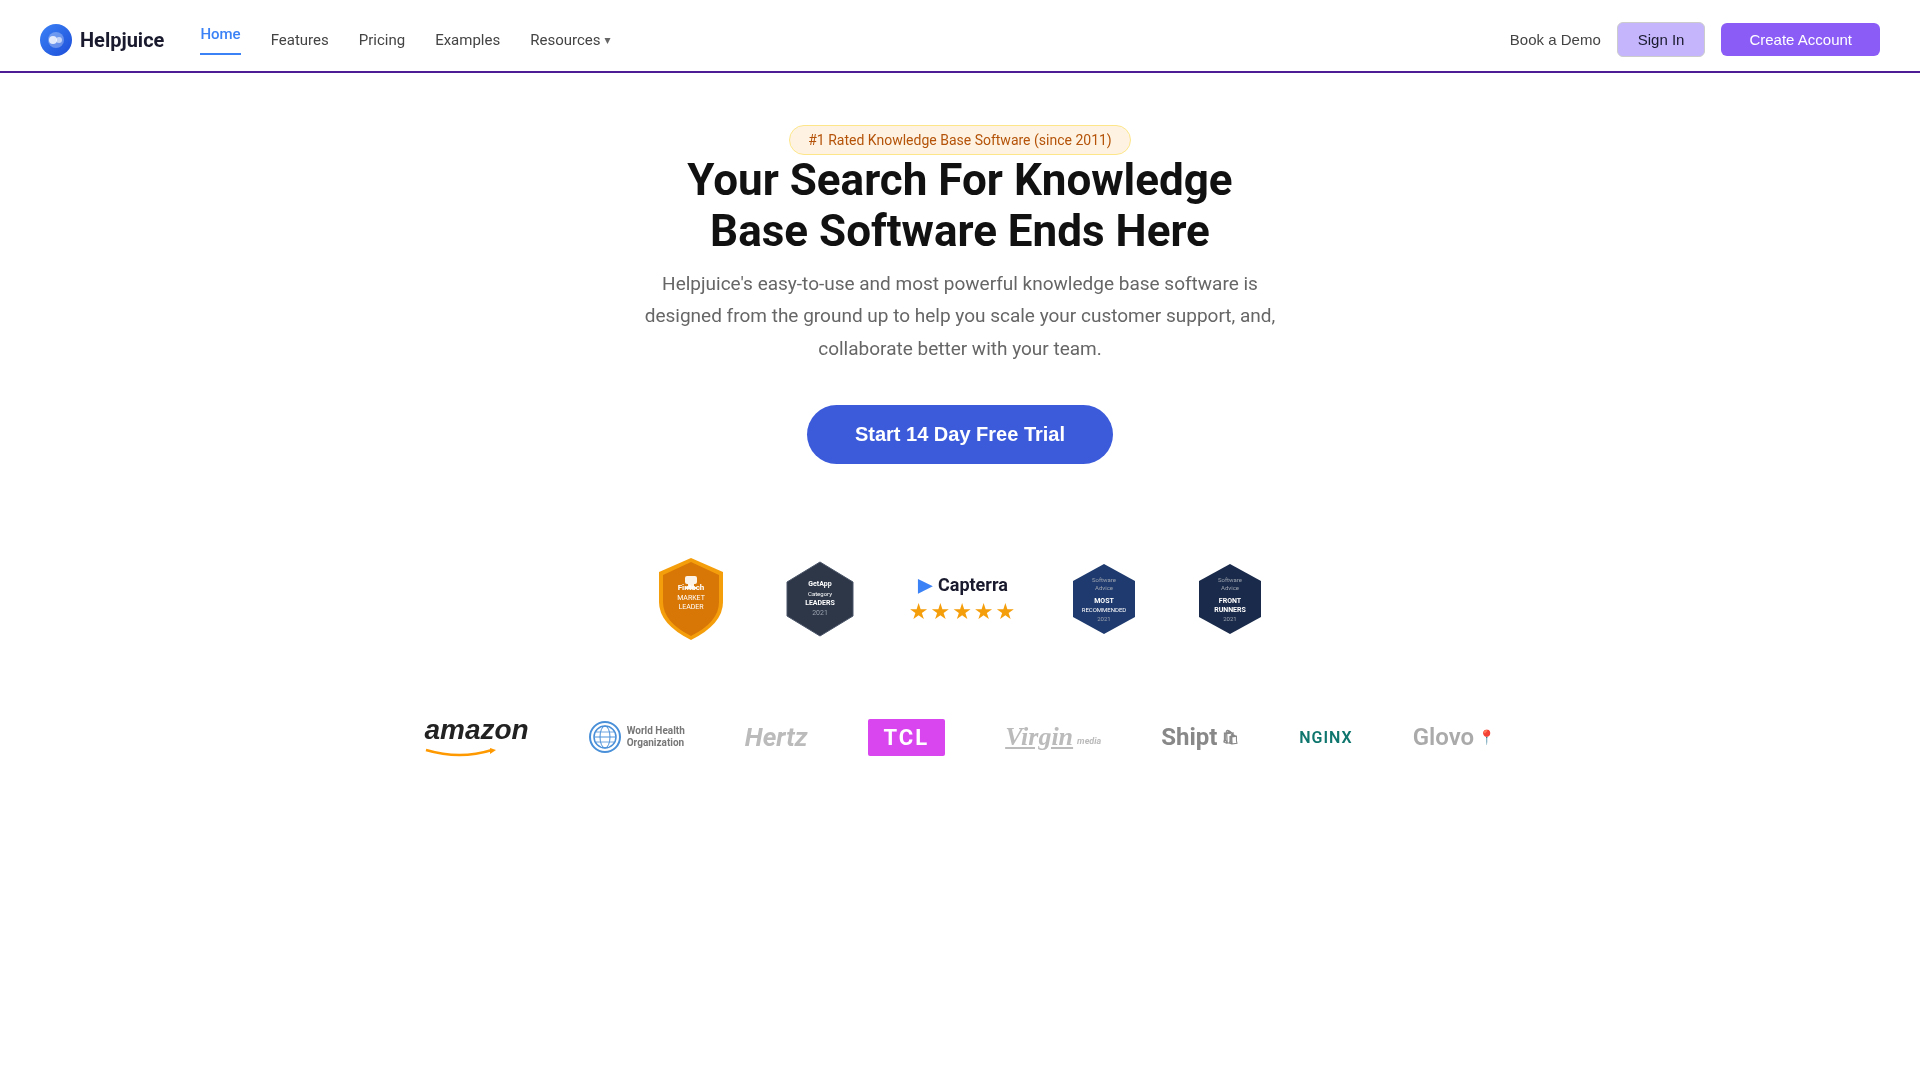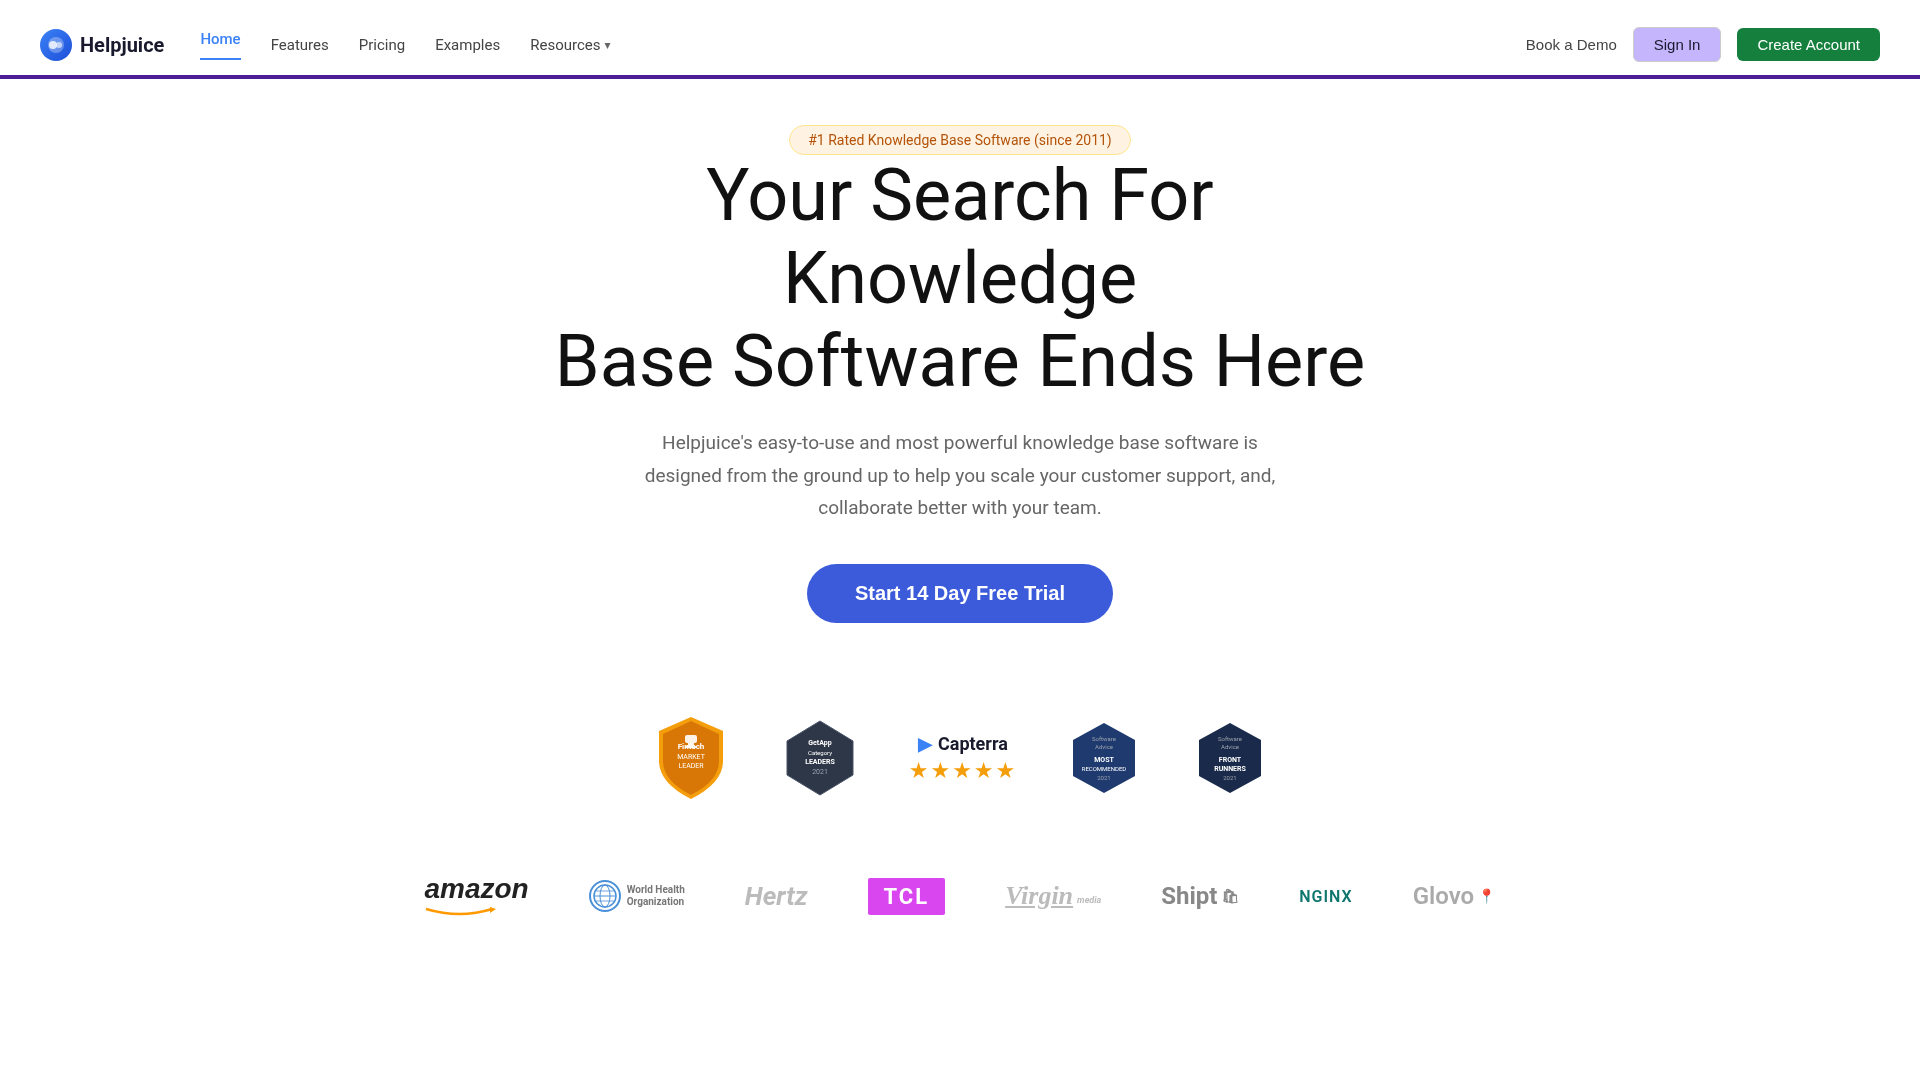--- a/index.html
+++ b/index.html
@@ -1,22 +1,22 @@
 <!DOCTYPE html>
 <html><head>
   <meta charset="utf-8">
   <style>
     * { margin: 0; padding: 0; box-sizing: border-box; }
     body { font-family: -apple-system, BlinkMacSystemFont, 'Segoe UI', Roboto, sans-serif; background: #fff; color: #1a1a2e; }
 
     
     nav {
       display: flex; align-items: center; justify-content: space-between;
-      padding: 0 40px; height: 65px; border-bottom: 4px solid #4c1d95;
-      position: sticky; top: 14px; background: #fff; z-index: 100;
+      padding: 0 40px; height: 65px; border-bottom: 2px solid #4c1d95;
+      position: sticky; top: 8px; background: #fff; z-index: 100;
     }
     .nav-left { display: flex; align-items: center; gap: 36px; }
     .nav-logo { display: flex; align-items: center; gap: 8px; text-decoration: none; }
     .nav-logo-icon {
       width: 32px; height: 32px; border-radius: 50%;
       background: linear-gradient(135deg, #3b82f6, #1d4ed8);
       display: flex; align-items: center; justify-content: center;
       color: #fff; font-size: 13px; font-weight: bold;
     }
     .nav-logo-text { font-size: 20px; font-weight: 700; color: #1a1a2e; }
@@ -27,36 +27,36 @@
     .nav-right { display: flex; align-items: center; gap: 16px; }
     .btn-book { font-size: 15px; color: #444; cursor: pointer; background: none; border: none; }
     .btn-signin {
       font-size: 15px; color: #1a1a2e; cursor: pointer;
       border: 1.5px solid #ccc; border-radius: 6px;
       padding: 8px 20px; background: #c4b5fd;
     }
     .btn-create {
       font-size: 15px; color: #fff; cursor: pointer;
       border: none; border-radius: 6px;
-      padding: 8px 20px; background: #15803d;
+      padding: 8px 28px; background: #8b5cf6;
     }
 
     
     .hero {
       text-align: center; padding: 60px 20px 40px;
       max-width: 900px; margin: 0 auto;
     }
     .hero-badge {
       display: inline-block; background: #fef3e2; color: #b45309;
       border-radius: 20px; padding: 6px 18px; font-size: 14px;
       border: 1px solid #fde68a;
     }
     .hero-title {
-      font-size: 72px; font-weight: 400; line-height: 1.15;
-      color: #111; margin-bottom: 24px;
+      font-size: 44px; font-weight: 700; line-height: 1.15;
+      color: #111; margin-bottom: 12px;
     }
     .hero-subtitle {
       font-size: 19px; color: #666; line-height: 1.7;
       max-width: 660px; margin: 0 auto 40px;
     }
     .btn-trial {
       display: inline-block; background: #3b5bdb; color: #fff;
       border: none; border-radius: 40px; padding: 18px 48px;
       font-size: 20px; font-weight: 600; cursor: pointer;
     }

